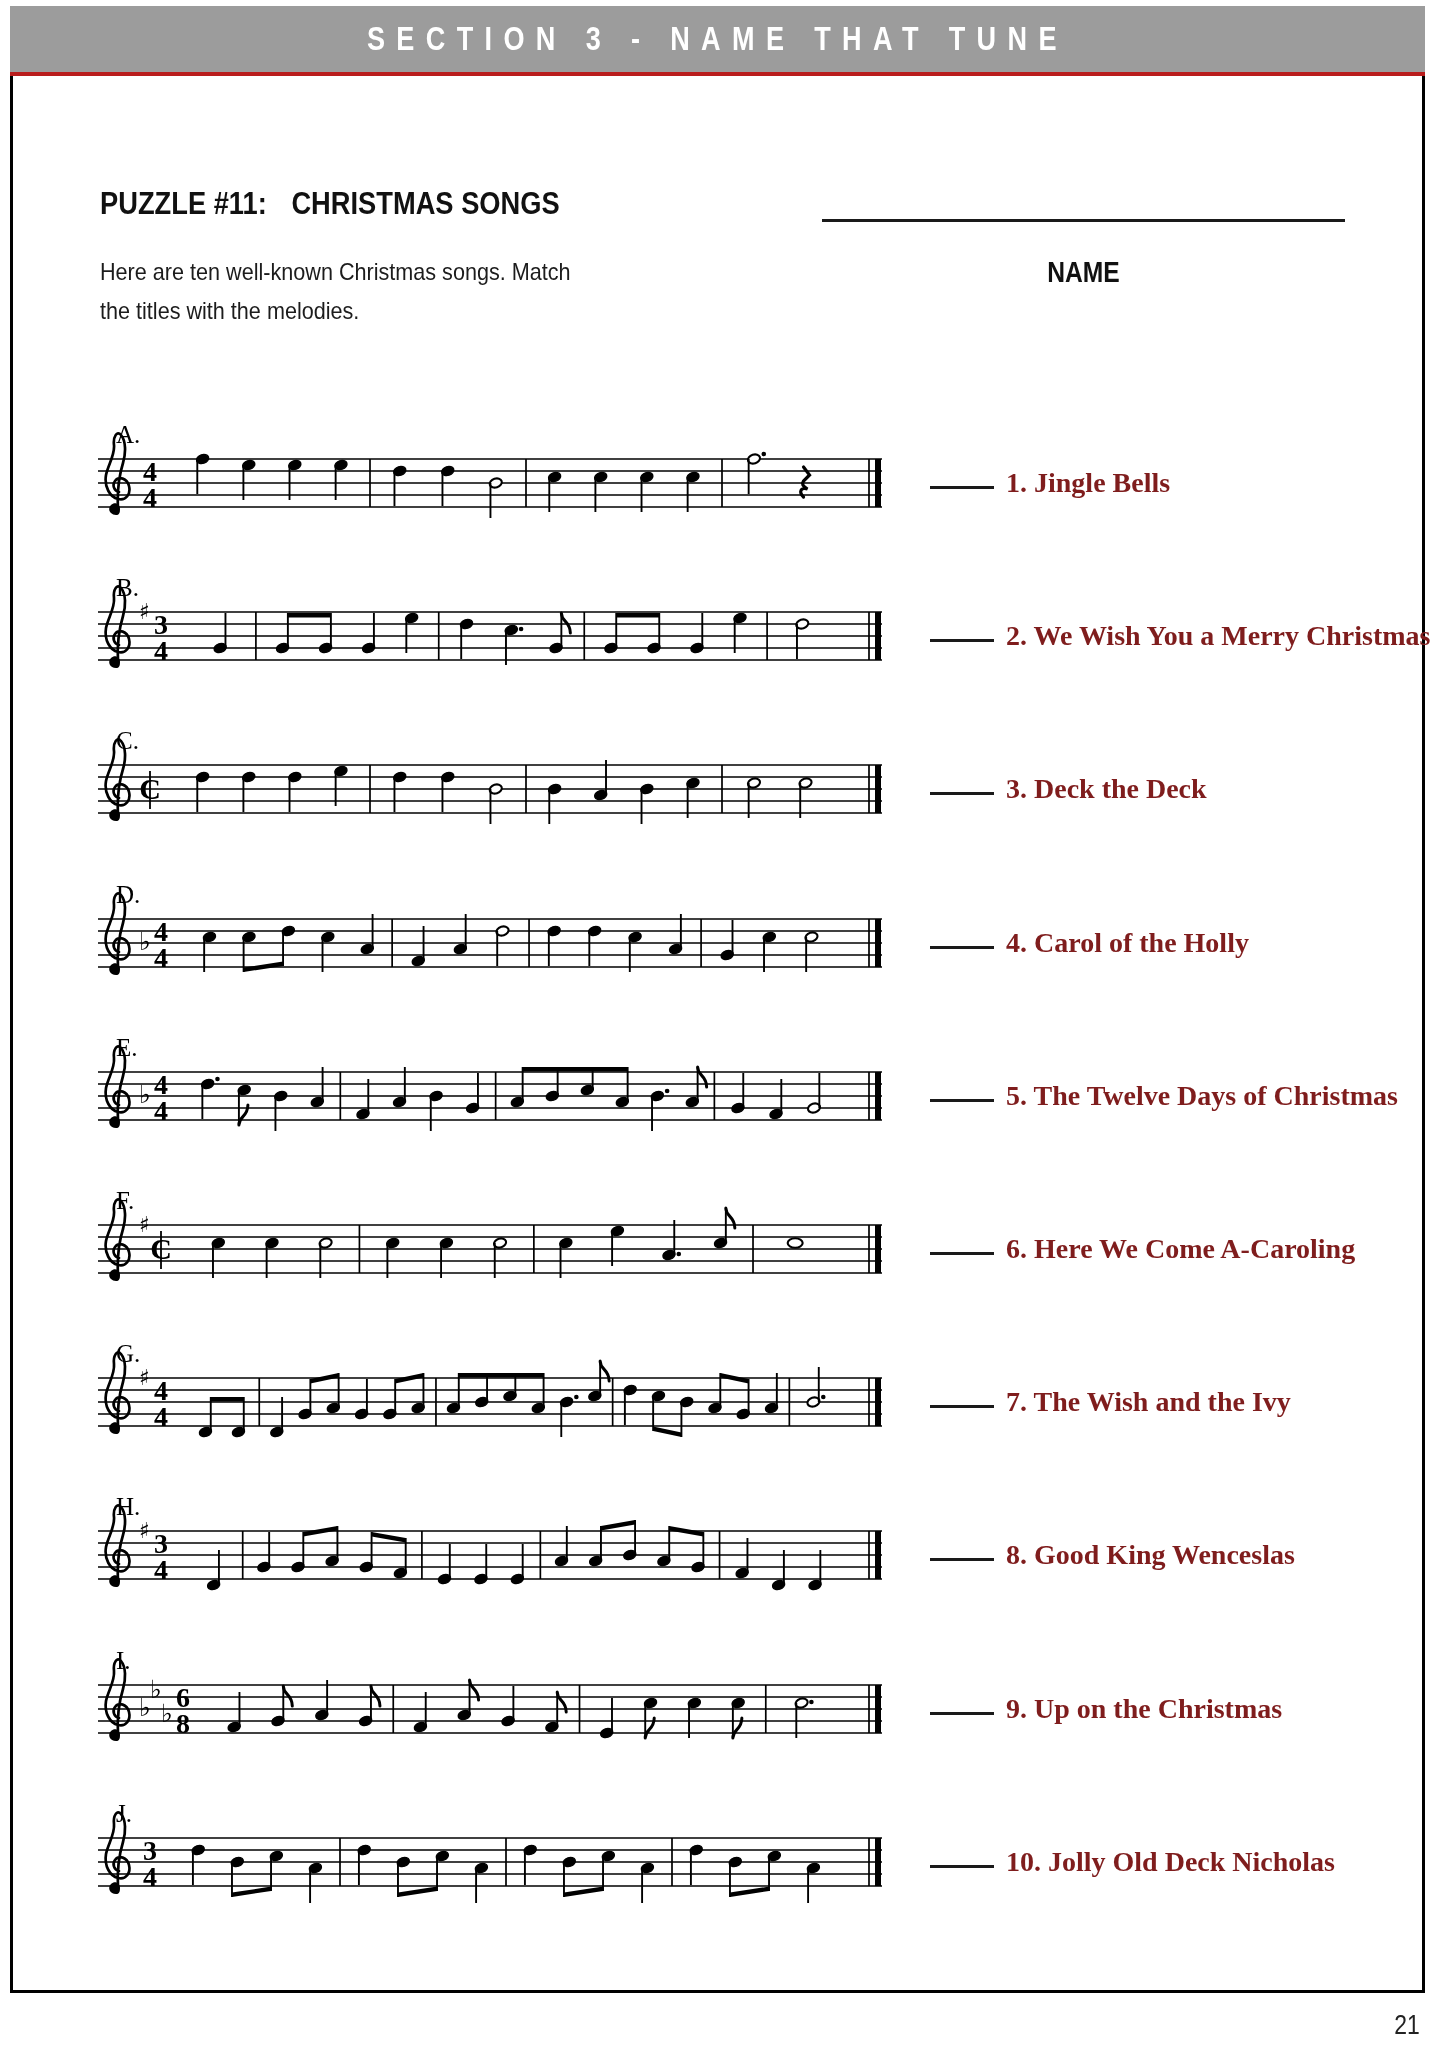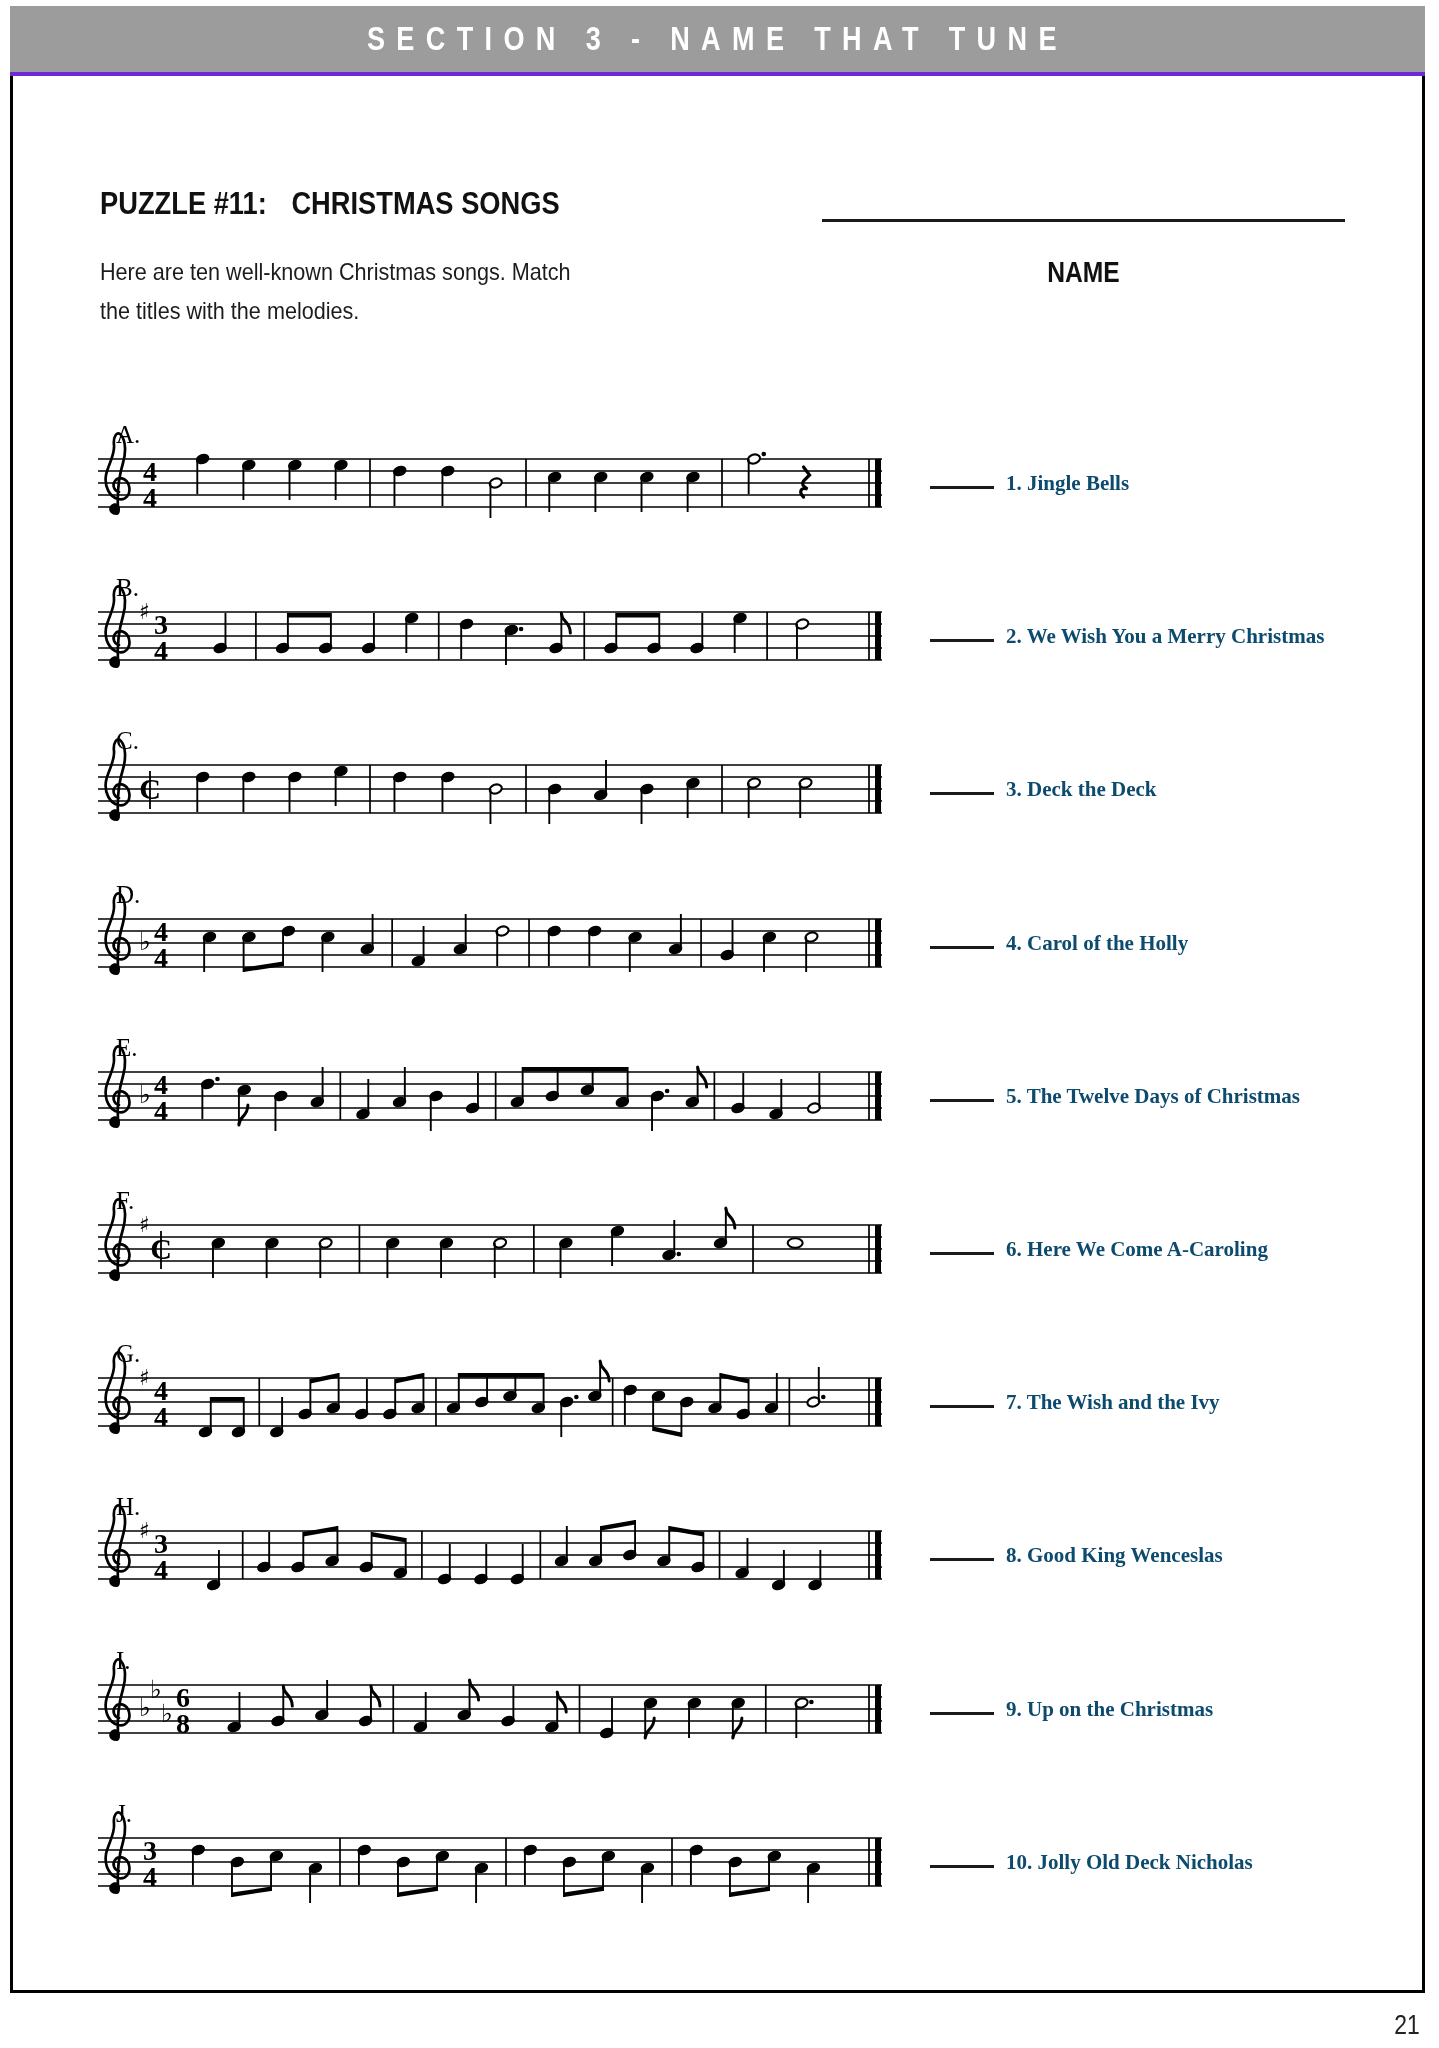--- a/index.html
+++ b/index.html
@@ -1,37 +1,37 @@
 <!DOCTYPE html>
 <html><head>
 <meta charset="utf-8">
 <style>
   html,body{margin:0;padding:0;background:#fff;}
   .page{position:relative;width:1439px;height:2048px;background:#fff;overflow:hidden;
         font-family:"Liberation Sans",sans-serif;color:#111;}
   .frame{position:absolute;left:10px;top:6px;width:1409px;height:1981px;border:3px solid #000;}
   .header-bar{position:absolute;left:10px;top:6px;width:1415px;height:66px;
-        border-bottom:4px solid #6d28d9;display:flex;align-items:center;justify-content:center;}
+        border-bottom:4px solid #b91c1c;display:flex;align-items:center;justify-content:center;}
   .header-bar span{color:#fff;font-weight:bold;font-size:33px;letter-spacing:0.42em;
         transform:scaleX(0.82);white-space:nowrap;}
   .title-row{position:absolute;left:100px;top:186px;font-weight:bold;font-size:31px;
         transform:scaleX(0.88);transform-origin:left center;white-space:nowrap;}
   .title-row .t2{margin-left:28px;}
   .instructions{position:absolute;left:100px;top:252px;font-size:24px;line-height:39px;
         transform:scaleX(0.9);transform-origin:left top;color:#1c1c1c;}
   .name-rule{position:absolute;left:822px;top:219px;width:523px;height:3px;background:#1a1a1a;}
   .name-header{position:absolute;left:822px;top:256px;width:523px;text-align:center;
         font-weight:bold;font-size:29px;transform:scaleX(0.85);}
   .stave-row{position:absolute;left:98px;width:1280px;height:128px;}
   .stave-letter{position:absolute;left:18px;top:2px;font-family:"Liberation Serif",serif;
         font-size:25px;color:#000;}
   .stave-row svg{position:absolute;left:0;top:0;}
   .answer-blank{position:absolute;left:832px;top:67px;width:64px;height:3px;background:#1a1a1a;}
   .song-label{position:absolute;left:908px;top:50px;height:28px;line-height:28px;
-        font-family:"Liberation Serif",serif;font-weight:bold;font-size:21px;white-space:nowrap;color:#0c4a6e;}
+        font-family:"Liberation Serif",serif;font-weight:bold;font-size:28px;white-space:nowrap;color:#7f1d1d;}
   .page-number{position:absolute;left:1392px;top:2010px;font-size:27px;
         transform:scaleX(0.85);color:#222;}
 </style>
 </head>
 <body>
 
 <div class="page">
   <div class="frame"></div>
   <div class="header-bar" id="hdr" style="background: rgb(156, 156, 156);">
     <span>SECTION 3 - NAME THAT TUNE</span>

